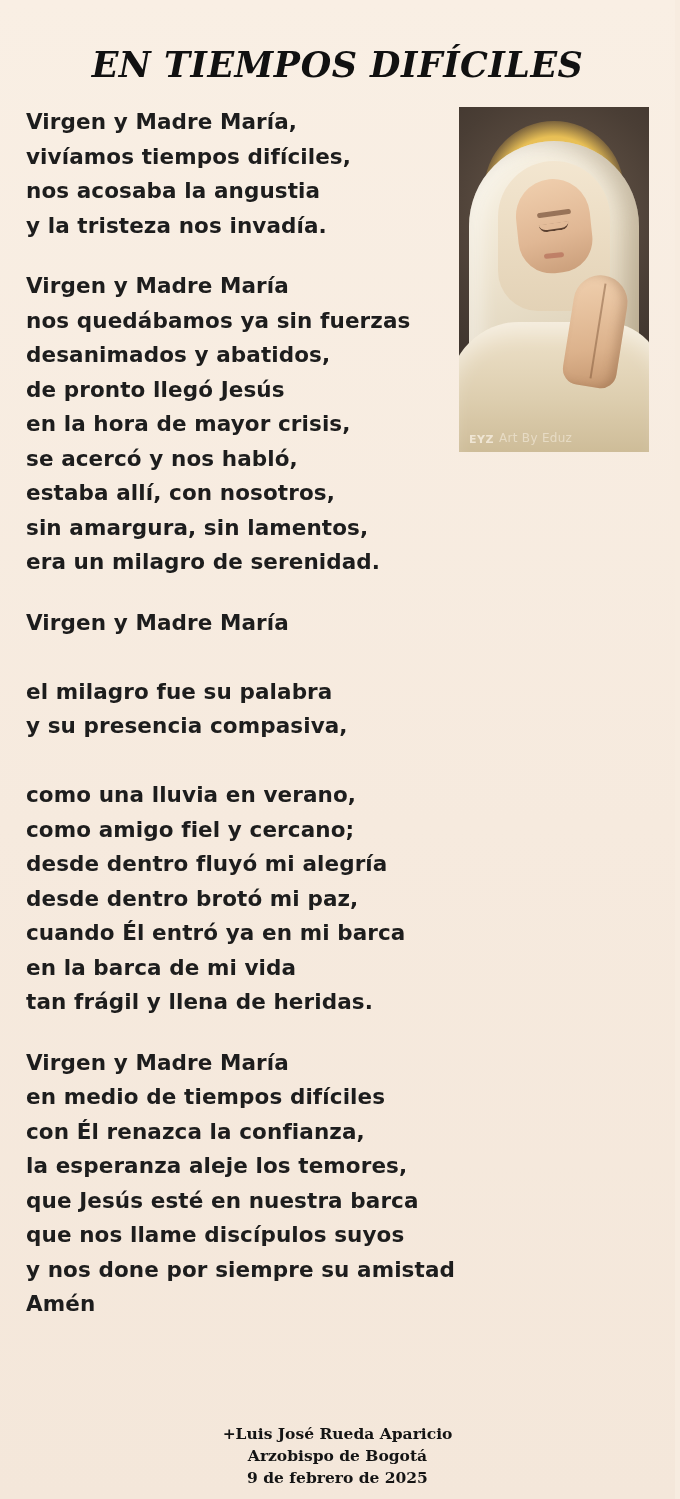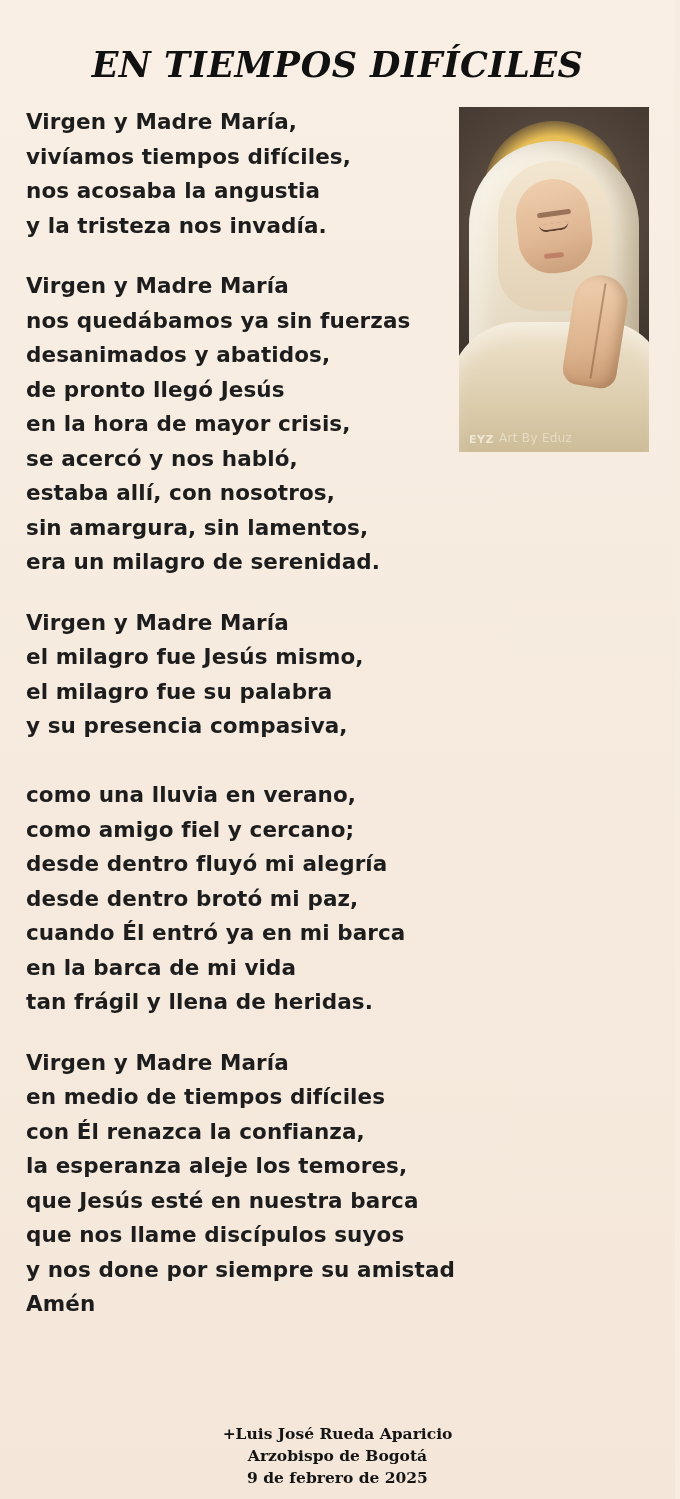--- a/index.html
+++ b/index.html
@@ -245,21 +245,21 @@
         <span class="line">se acercó y nos habló,</span><br>
         <span class="line">estaba allí, con nosotros,</span><br>
         <span class="line">sin amargura, sin lamentos,</span><br>
         <span class="line">era un milagro de serenidad.</span>
       </p>
 
       <div class="clear"></div>
 
       <p class="stanza">
         <span class="line">Virgen y Madre María</span><br>
-        <span class="line">el milagro fue Jesús mismo,</span><br>
+        <br>
         <span class="line">el milagro fue su palabra</span><br>
         <span class="line">y su presencia compasiva,</span><br>
         <br>
         <span class="line">como una lluvia en verano,</span><br>
         <span class="line">como amigo fiel y cercano;</span><br>
         <span class="line">desde dentro fluyó mi alegría</span><br>
         <span class="line">desde dentro brotó mi paz,</span><br>
         <span class="line">cuando Él entró ya en mi barca</span><br>
         <span class="line">en la barca de mi vida</span><br>
         <span class="line">tan frágil y llena de heridas.</span>

